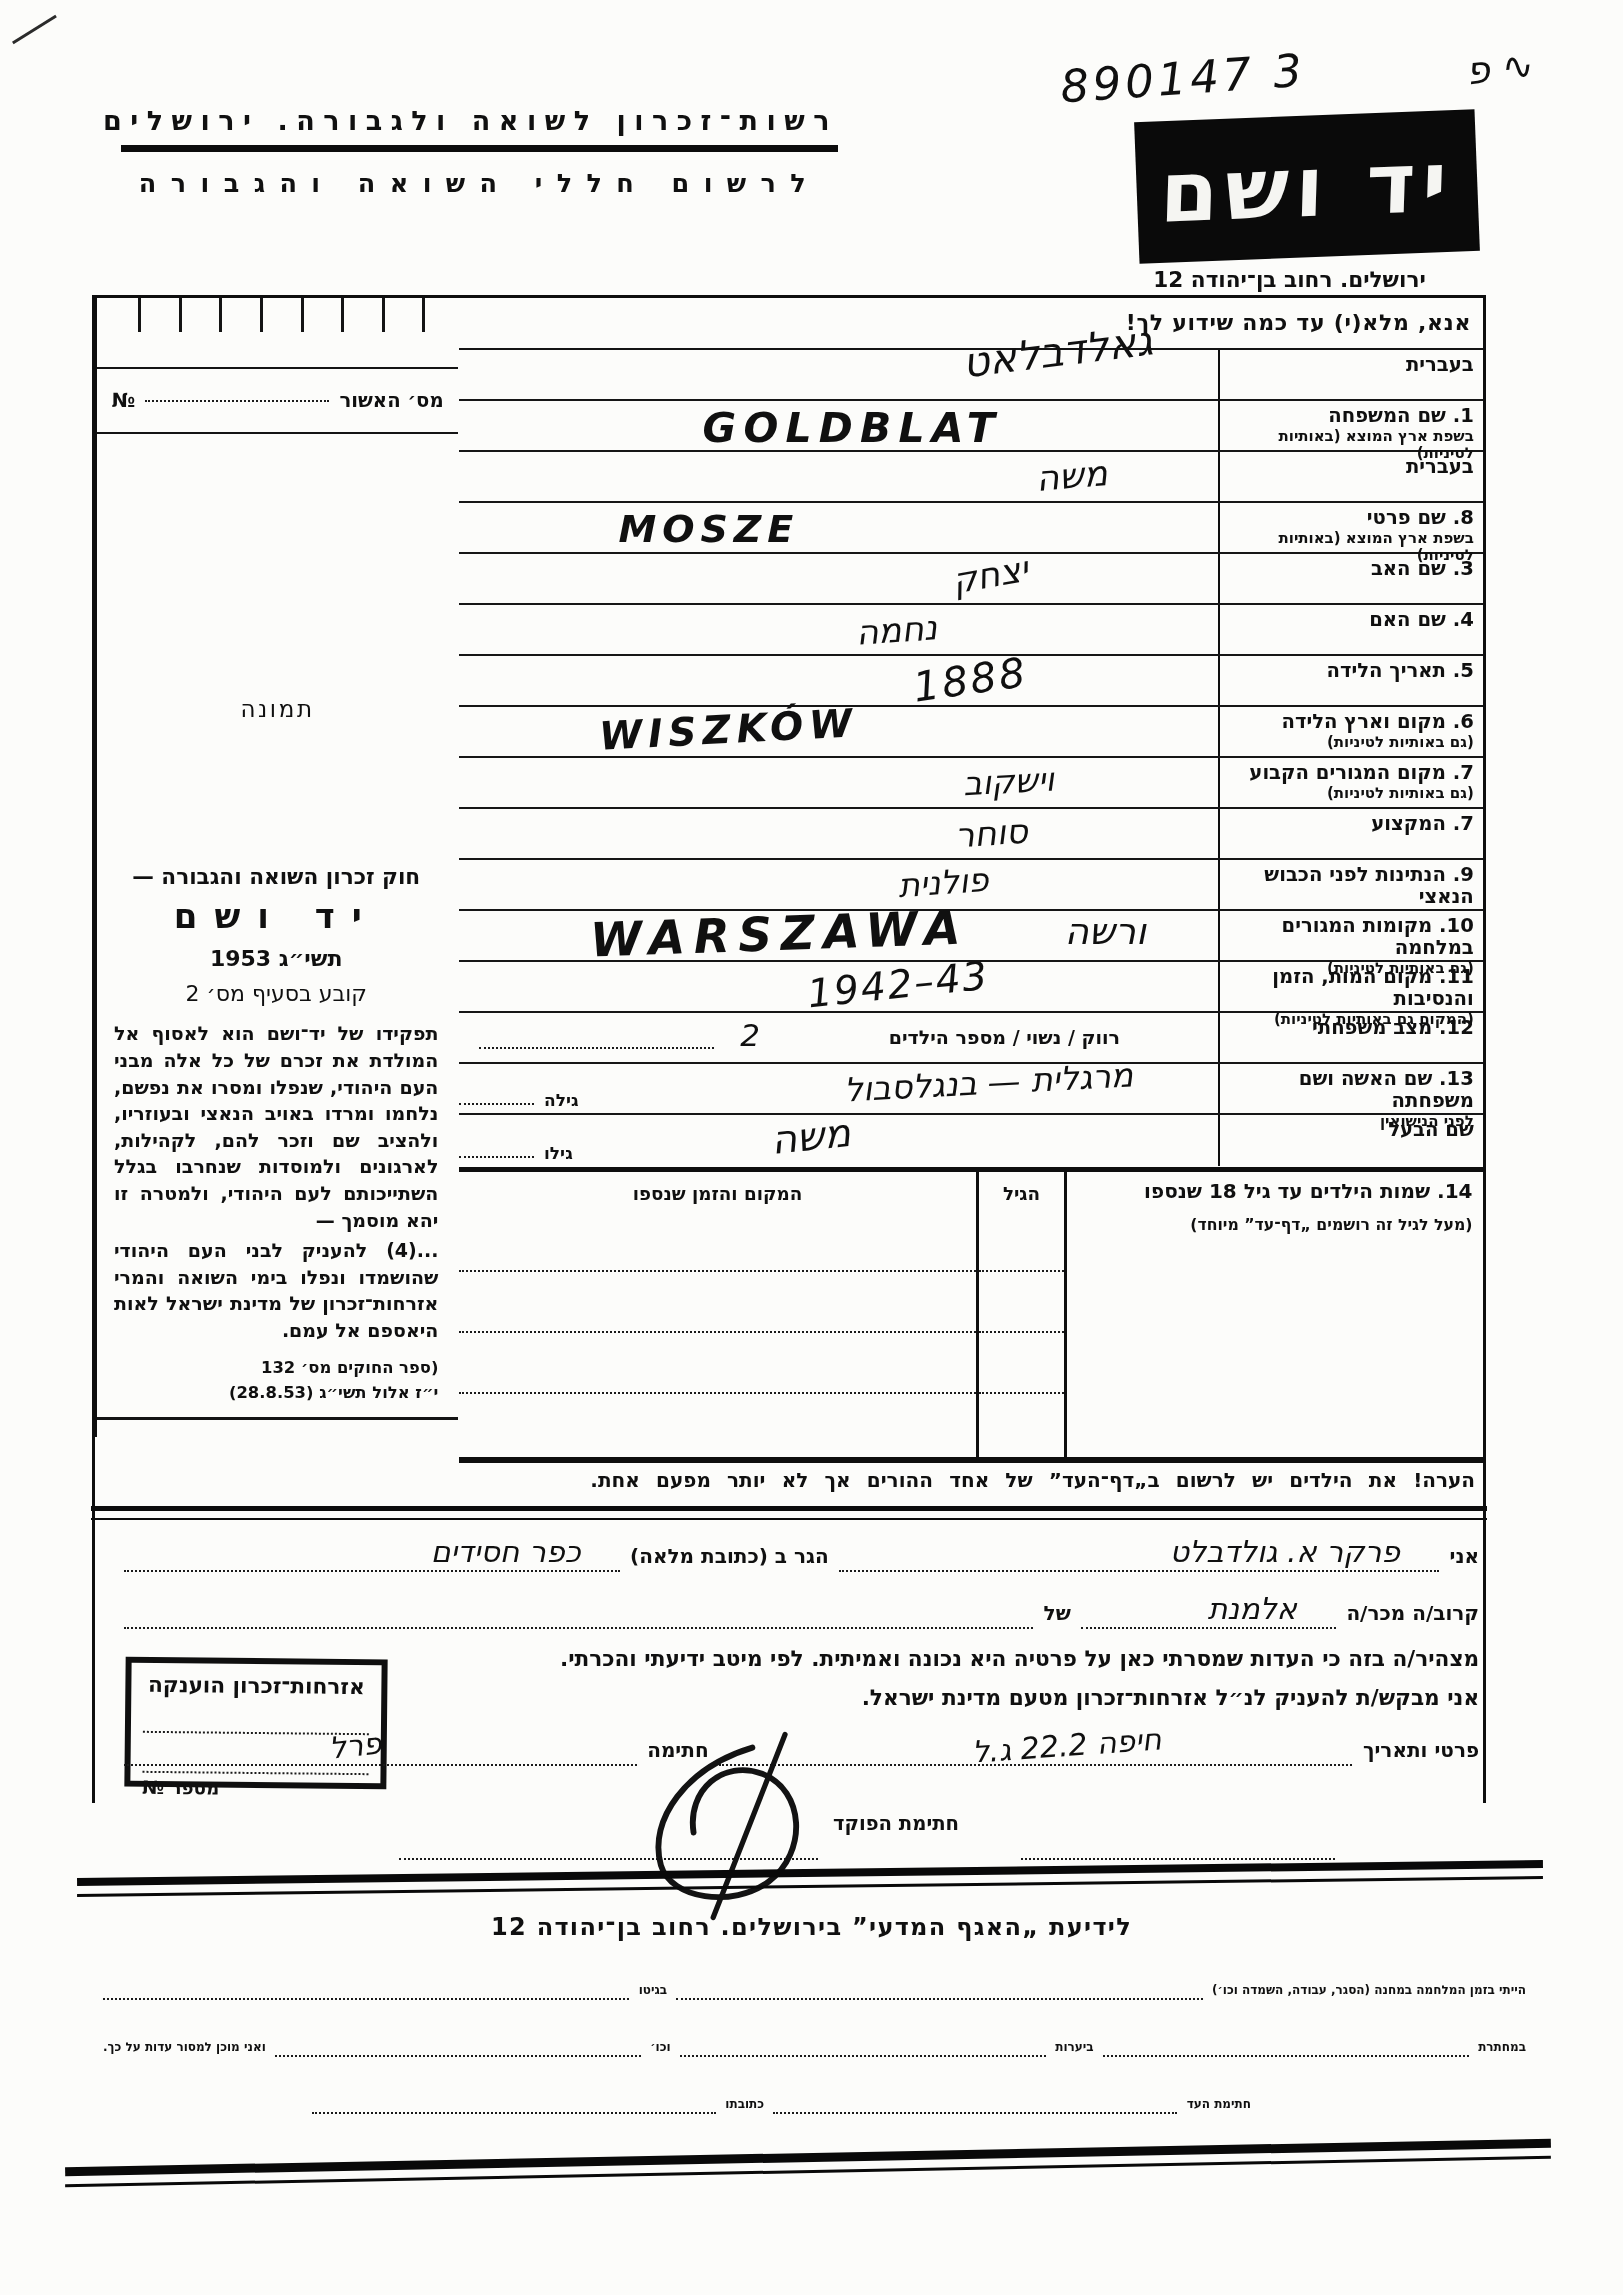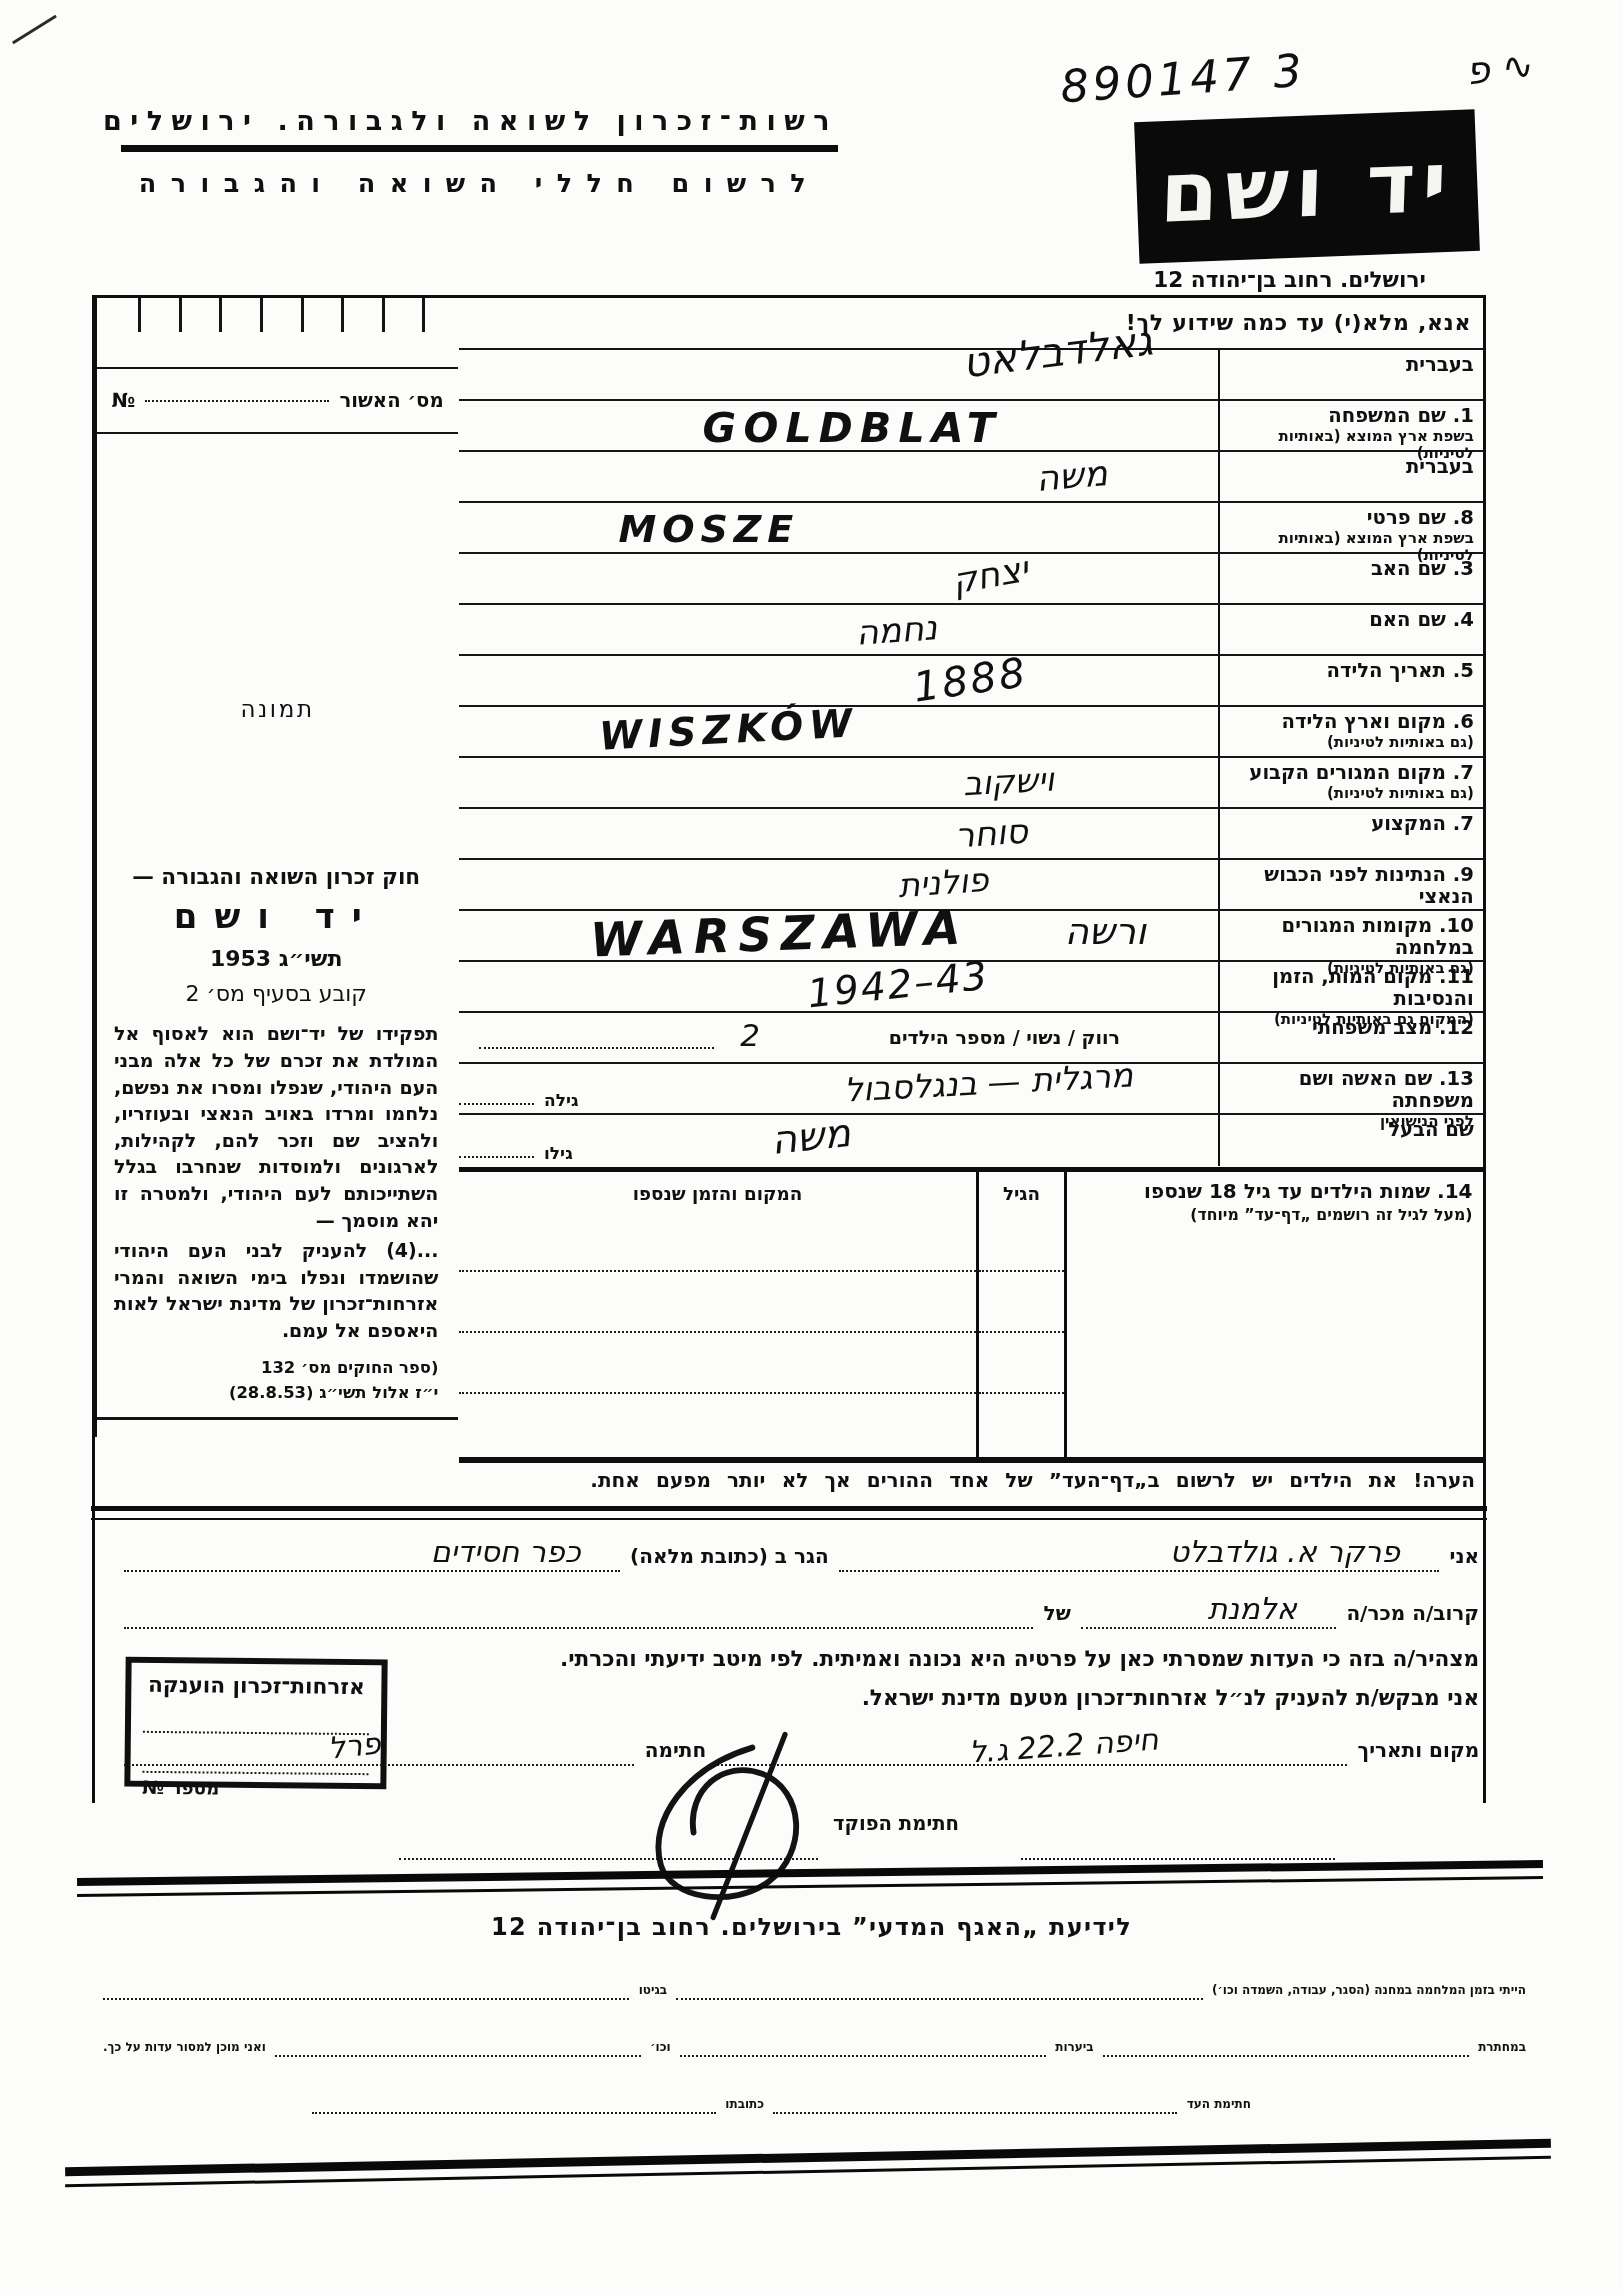--- a/index.html
+++ b/index.html
@@ -102,21 +102,21 @@
   .r-13 .hw-he{right:85px;top:-1.3px;font-size:33px;transform:rotate(-3deg);}
   .r-13b .hw-he{right:367px;top:-1.3px;font-size:39px;transform:rotate(-6deg);}
   .age-lbl{left:85px;bottom:2.6px;font-size:17px;font-weight:bold;}
   .age-dots{left:0;bottom:7.9px;width:75px;position:absolute;}
 
   
   .tbl14{left:364px;right:0;top:869px;height:296px;border-top:5.2px solid #0e0e0e;border-bottom:6.5px solid #0e0e0e;
     display:flex;box-sizing:border-box;}
   .tbl14-lbl{width:419px;border-left:3.3px solid #0e0e0e;padding:6.5px 10.5px 0 5.2px;box-sizing:border-box;text-align:right;}
   .tbl14-lbl .lbl-main{font-size:20px;}
-  .tbl14-lbl .lbl-sub{font-size:15.7px;margin-top:2px;}
+  .tbl14-lbl .lbl-sub{font-size:15.7px;margin-top:12px;}
   .tbl14-age{width:85px;border-left:3.3px solid #0e0e0e;position:relative;}
   .tbl14-place{flex:1;position:relative;}
   .col-head{position:absolute;top:10.5px;left:0;right:0;text-align:center;font-size:18.3px;font-weight:bold;}
   .tline{position:absolute;left:0;right:0;}
   .tl1{top:98px;} .tl2{top:159px;} .tl3{top:220px;}
 
   
   .note-line{left:359px;right:7.9px;top:1170px;font-size:20px;font-weight:bold;text-align:right;word-spacing:9.2px;white-space:nowrap;}
 
   
@@ -421,21 +421,21 @@
         <span class="decl-lbl">קרוב/ה מכר/ה</span>
         <span class="blank b-rel">
             <span class="hw">אלמנת</span>
           </span>
         <span class="decl-lbl">של</span>
         <span class="blank b-of"></span>
       </div>
       <div class="decl-stmt">מצהיר/ה בזה כי העדות שמסרתי כאן על פרטיה היא נכונה ואמיתית. לפי מיטב ידיעתי והכרתי.</div>
       <div class="decl-req">אני מבקש/ת להעניק לנ״ל אזרחות־זכרון מטעם מדינת ישראל.</div>
       <div class="decl-row">
-        <span class="decl-lbl">מקום ותאריך</span>
+        <span class="decl-lbl">פרטי ותאריך</span>
         <span class="blank b-date ctr">
             <span class="hw hw-date">חיפה 22.2 ג.ל</span>
           </span>
         <span class="decl-lbl">חתימה</span>
         <span class="blank b-sig ctr">
             <span class="hw hw-sig">פרל</span>
           </span>
       </div>
     </div>
   </div>

